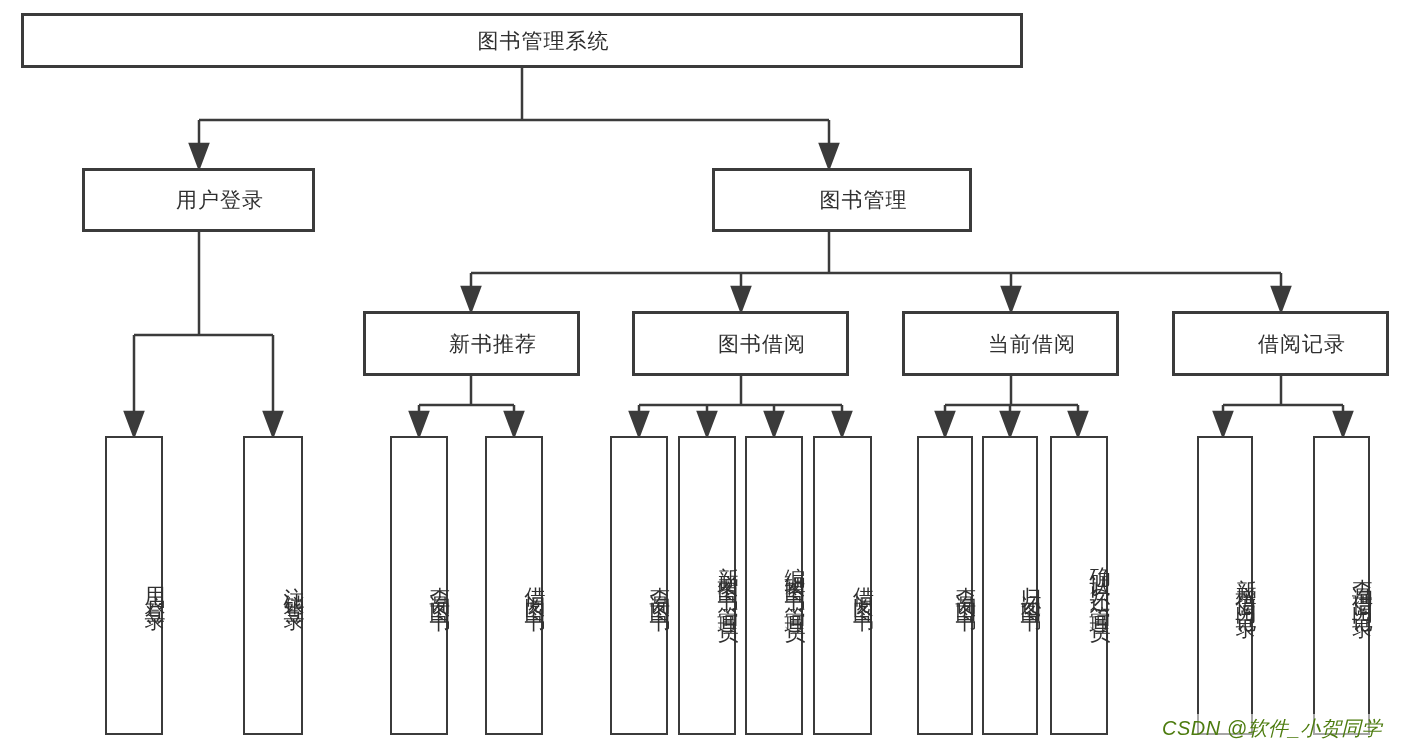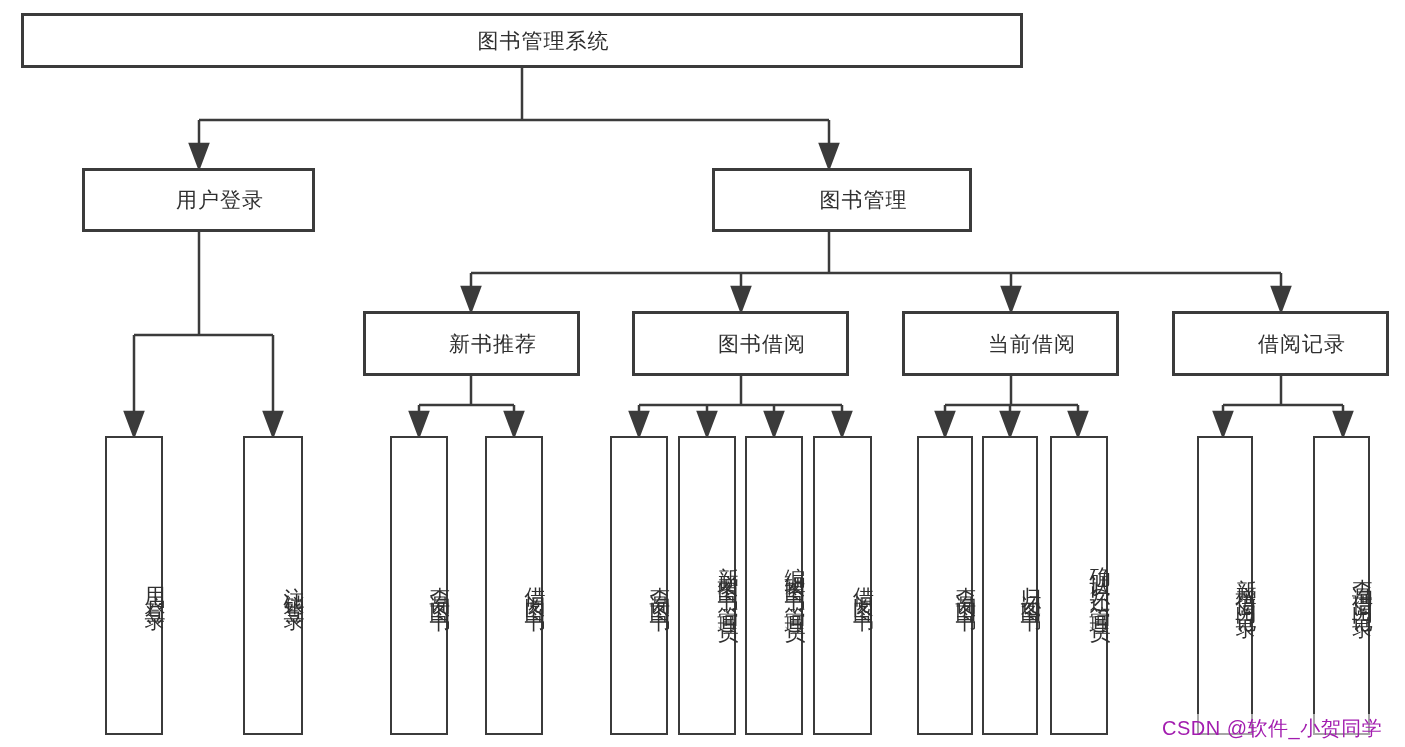--- a/index.html
+++ b/index.html
@@ -43,25 +43,26 @@
     letter-spacing: 8px;
     line-height: 1;
     white-space: nowrap;
   }
   #watermark {
     position: absolute;
     left: 1158px;
     top: 714px;
     z-index: 5;
     font-size: 20px;
-    color: #a21caf;
+    color: #4d7c0f;
     background: rgba(255,255,255,0.55);
     padding: 1px 4px;
     white-space: nowrap;
     letter-spacing: 0.5px;
+    font-style: italic;
   }
 </style>
 </head>
 <body>
 
 <div id="canvas">
 
   <svg id="connectors" viewBox="0 0 1405 747" xmlns="http://www.w3.org/2000/svg">
     <g stroke="#3b3b3b" stroke-width="2.5" fill="#3b3b3b">
 

